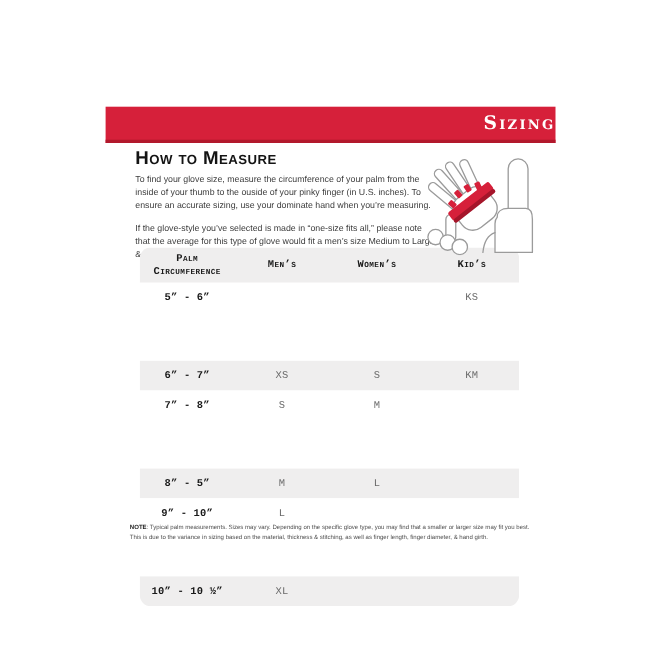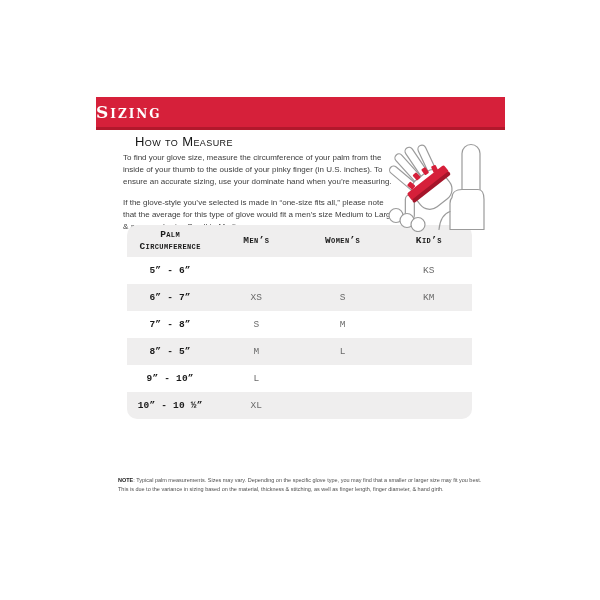--- a/index.html
+++ b/index.html
@@ -5,45 +5,45 @@
   html,body { margin:0; padding:0; }
   body {
     width:600px; height:600px; background:#ffffff; position:relative;
     font-family:"Liberation Sans", sans-serif; overflow:hidden;
   }
 
   
   .banner {
     position:absolute; left:96px; top:97px; width:409px; height:30px;
     background:#d6203a; border-bottom:3px solid #b2182c;
-    display:flex; align-items:center; justify-content:flex-start;
+    display:flex; align-items:center; justify-content:flex-end;
   }
   .banner-title {
     color:#ffffff; font-family:"DejaVu Serif", serif; font-weight:bold;
     font-variant:small-caps; font-size:17px; letter-spacing:2px;
   }
 
   
   .howto { position:absolute; left:123px; top:134px; width:272px; }
   .howto-heading {
-    margin:0 0 3px 12px; font-size:13px; font-weight:normal;
+    margin:0 0 3px 0; font-size:17px; font-weight:bold;
     font-variant:small-caps; letter-spacing:0.4px; color:#141414;
   }
   .howto p { margin:3px 0 9px 0; font-size:8px; line-height:1.5; color:#3c3c3c; }
 
   
   .illus { position:absolute; left:386px; top:131px; width:100px; height:101px; z-index:2; }
 
   
   .sizetable {
     position:absolute; left:127px; top:225px; width:345px;
     border-radius:10px; overflow:hidden; z-index:1;
   }
   .trow { display:flex; align-items:center; height:27px; background:#ffffff;font-family:Liberation Mono, monospace; }
-  .trow.shade { background:#efeeee; }
+  .trow.shade { background:#efeeee;margin-top:44px; }
   .trow.thead { height:32px; background:#efeeee; }
   .tc {
     width:25%; text-align:center; font-size:9.5px; color:#6b6b6b;
     letter-spacing:0.2px;
   }
   .thead .tc {
     font-weight:bold; font-variant:small-caps; color:#1a1a1a;
     line-height:1.25; letter-spacing:0.4px;
   }
   .tc.c1 { font-weight:bold; color:#1a1a1a; }

